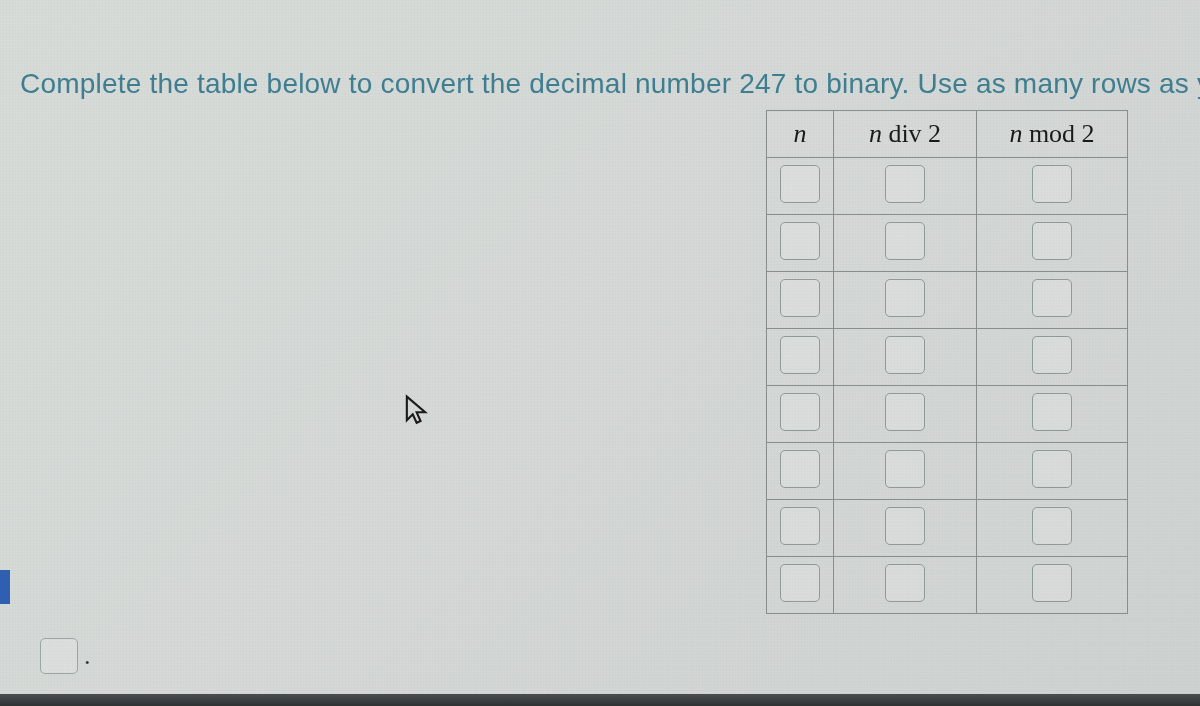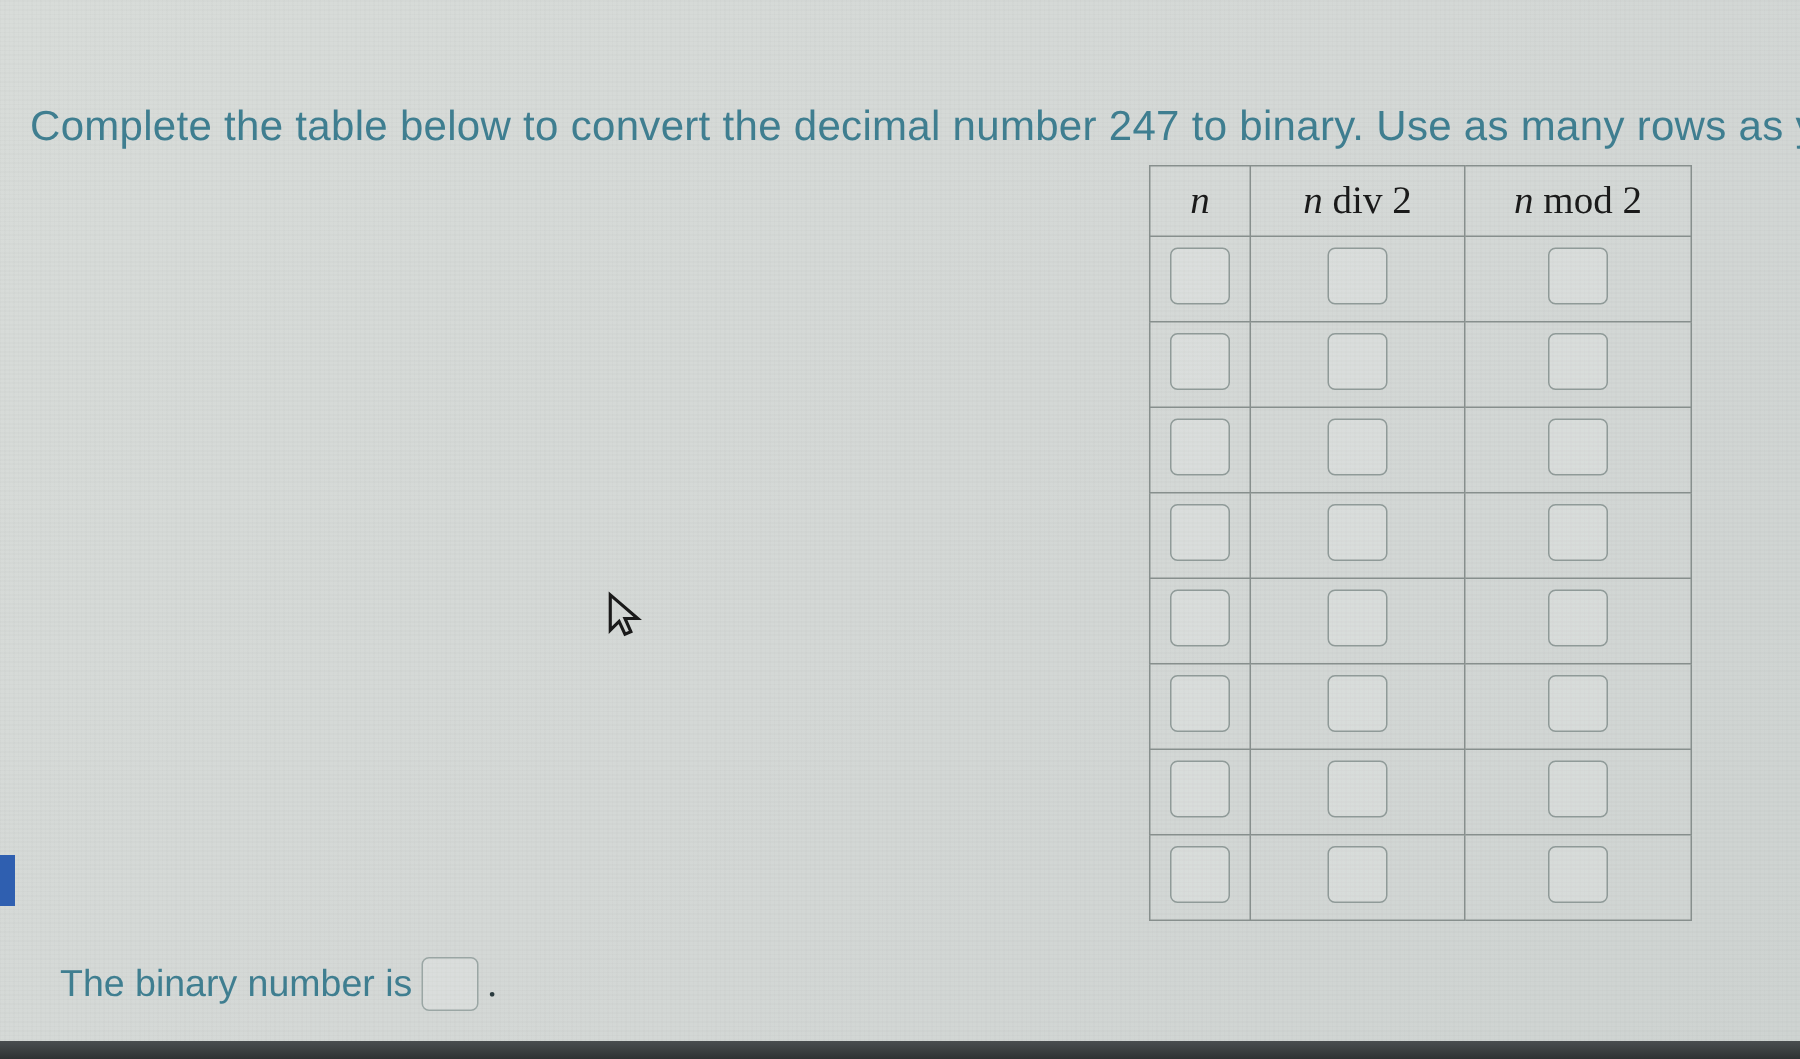--- a/index.html
+++ b/index.html
@@ -183,21 +183,20 @@
       </tr>
       <tr>
         <td><span class="cell-input"></span></td>
         <td><span class="cell-input"></span></td>
         <td><span class="cell-input"></span></td>
       </tr>
     </tbody>
 </table>
 
 <div class="answer-line">
-  <span>The binary number is</span>
   <span class="answer-box"></span>
   <span class="period">.</span>
 </div>
 
 <div class="left-marker"></div>
 
 <svg class="cursor" viewBox="0 0 20 26">
   <path d="M3 2 L3 20 L7.5 15.5 L10.5 22 L13.5 20.7 L10.5 14 L17 14 Z"></path>
 </svg>
 

